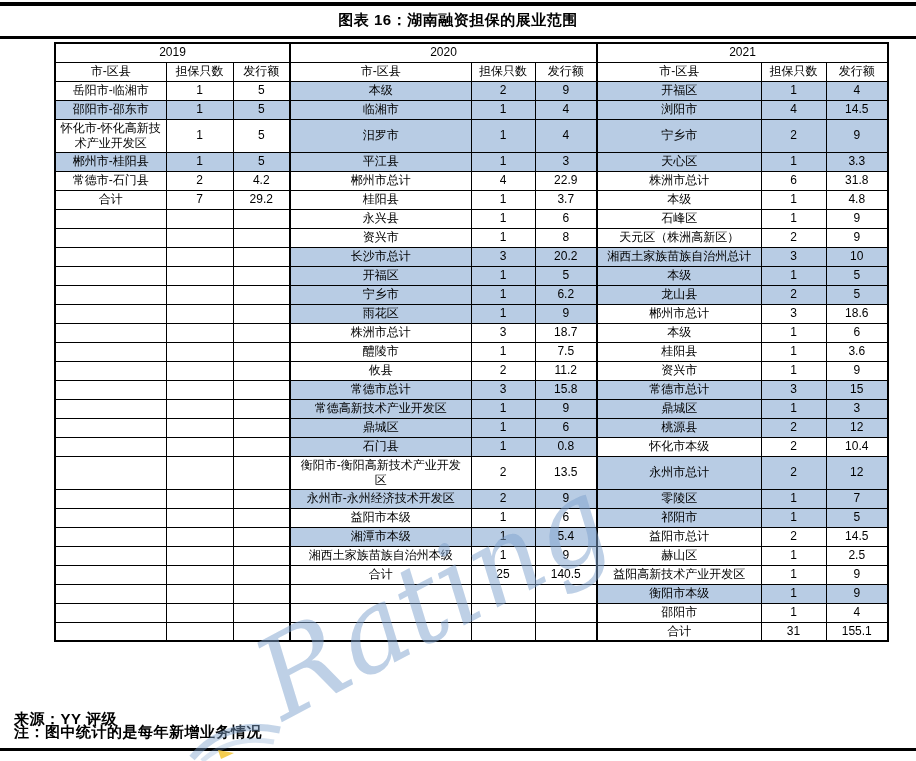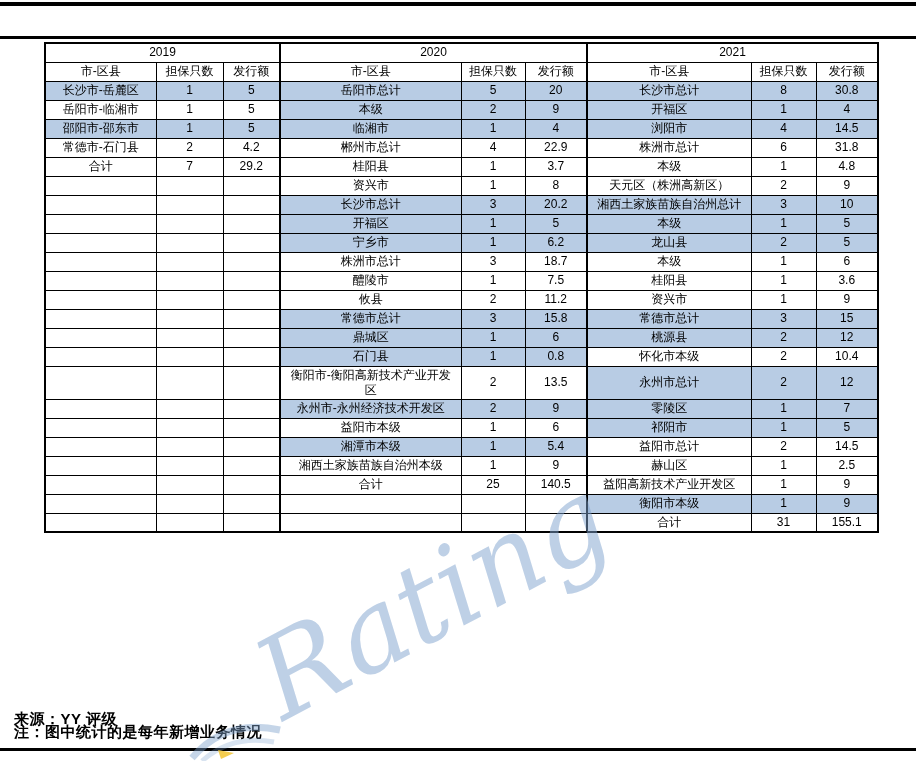--- a/index.html
+++ b/index.html
@@ -10,21 +10,21 @@
   }
   .rule { position:absolute; left:0; width:916px; background:#000; }
   .rule-top { top:2px; height:4px; }
   .rule-title { top:36px; height:3px; }
   .rule-bottom { top:748px; height:3px; }
   .title {
     position:absolute; top:11px; left:0; width:916px; text-align:center;
     font-size:15px; font-weight:bold; letter-spacing:0.5px;
   }
   table.grid {
-    position:absolute; left:44px; top:42px; width:833px;
+    position:absolute; left:54px; top:42px; width:833px;
     border-collapse:collapse; table-layout:fixed; font-size:12px; line-height:1.25;
     border:2px solid #000;
   }
   table.grid th, table.grid td {
     border:1px solid #000; height:19px; padding:1px 4px;
     text-align:center; font-weight:normal; vertical-align:middle; overflow:hidden;
     word-break:break-all;
   }
   table.grid col.sec-start { border-left:2px solid #000; }
   table.grid td.sec0, table.grid th.sec0 { border-left:2px solid #000; }
@@ -46,20 +46,21 @@
   }
   .logo-mark {
     position:absolute; left:188px; top:712px; z-index:6; pointer-events:none;
   }
 </style>
 </head>
 <body>
 
 <div class="page">
   <div class="rule rule-top"></div>
+  <div class="title">图表 16：湖南融资担保的展业范围</div>
   <div class="rule rule-title"></div>
 
   <table class="grid">
     <colgroup>
       <col style="width:111px">
         <col style="width:67px">
         <col style="width:57px">
       <col class="sec-start" style="width:181px">
         <col style="width:64px">
         <col style="width:62px">
@@ -80,51 +81,62 @@
         <th class="sec0">市-区县</th>
         <th>担保只数</th>
         <th>发行额</th>
         <th class="sec0">市-区县</th>
         <th>担保只数</th>
         <th>发行额</th>
       </tr>
     </thead>
     <tbody id="tbody">
         <tr>
-          <td class="hl">长沙市-岳麓区</td>
-          <td class="hl">1</td>
-          <td class="hl">5</td>
-          <td class="sec0 hl b">岳阳市总计</td>
-          <td class="hl b">5</td>
-          <td class="hl b">20</td>
-          <td class="sec0 hl b">长沙市总计</td>
-          <td class="hl b">8</td>
-          <td class="hl b">30.8</td>
-        </tr>
-        <tr>
           <td>岳阳市-临湘市</td>
           <td>1</td>
           <td>5</td>
           <td class="sec0 hl ra">本级</td>
           <td class="hl">2</td>
           <td class="hl">9</td>
           <td class="sec0 hl ra">开福区</td>
           <td class="hl">1</td>
           <td class="hl">4</td>
         </tr>
         <tr>
           <td class="hl">邵阳市-邵东市</td>
           <td class="hl">1</td>
           <td class="hl">5</td>
           <td class="sec0 hl ra">临湘市</td>
           <td class="hl">1</td>
           <td class="hl">4</td>
           <td class="sec0 hl ra">浏阳市</td>
           <td class="hl">4</td>
           <td class="hl">14.5</td>
+        </tr>
+        <tr>
+          <td>怀化市-怀化高新技术产业开发区</td>
+          <td>1</td>
+          <td>5</td>
+          <td class="sec0 hl ra">汨罗市</td>
+          <td class="hl">1</td>
+          <td class="hl">4</td>
+          <td class="sec0 hl ra">宁乡市</td>
+          <td class="hl">2</td>
+          <td class="hl">9</td>
+        </tr>
+        <tr>
+          <td class="hl">郴州市-桂阳县</td>
+          <td class="hl">1</td>
+          <td class="hl">5</td>
+          <td class="sec0 hl ra">平江县</td>
+          <td class="hl">1</td>
+          <td class="hl">3</td>
+          <td class="sec0 hl ra">天心区</td>
+          <td class="hl">1</td>
+          <td class="hl">3.3</td>
         </tr>
         <tr>
           <td>常德市-石门县</td>
           <td>2</td>
           <td>4.2</td>
           <td class="sec0 b">郴州市总计</td>
           <td class="b">4</td>
           <td class="b">22.9</td>
           <td class="sec0 b">株洲市总计</td>
           <td class="b">6</td>
@@ -138,20 +150,31 @@
           <td>1</td>
           <td>3.7</td>
           <td class="sec0 ra">本级</td>
           <td>1</td>
           <td>4.8</td>
         </tr>
         <tr>
           <td></td>
           <td></td>
           <td></td>
+          <td class="sec0 ra">永兴县</td>
+          <td>1</td>
+          <td>6</td>
+          <td class="sec0 ra">石峰区</td>
+          <td>1</td>
+          <td>9</td>
+        </tr>
+        <tr>
+          <td></td>
+          <td></td>
+          <td></td>
           <td class="sec0 ra">资兴市</td>
           <td>1</td>
           <td>8</td>
           <td class="sec0 ra">天元区（株洲高新区）</td>
           <td>2</td>
           <td>9</td>
         </tr>
         <tr>
           <td></td>
           <td></td>
@@ -182,20 +205,31 @@
           <td class="hl">1</td>
           <td class="hl">6.2</td>
           <td class="sec0 hl ra">龙山县</td>
           <td class="hl">2</td>
           <td class="hl">5</td>
         </tr>
         <tr>
           <td></td>
           <td></td>
           <td></td>
+          <td class="sec0 hl ra">雨花区</td>
+          <td class="hl">1</td>
+          <td class="hl">9</td>
+          <td class="sec0 b">郴州市总计</td>
+          <td class="b">3</td>
+          <td class="b">18.6</td>
+        </tr>
+        <tr>
+          <td></td>
+          <td></td>
+          <td></td>
           <td class="sec0 b">株洲市总计</td>
           <td class="b">3</td>
           <td class="b">18.7</td>
           <td class="sec0 ra">本级</td>
           <td>1</td>
           <td>6</td>
         </tr>
         <tr>
           <td></td>
           <td></td>
@@ -226,20 +260,31 @@
           <td class="hl b">3</td>
           <td class="hl b">15.8</td>
           <td class="sec0 hl b">常德市总计</td>
           <td class="hl b">3</td>
           <td class="hl b">15</td>
         </tr>
         <tr>
           <td></td>
           <td></td>
           <td></td>
+          <td class="sec0 hl ra">常德高新技术产业开发区</td>
+          <td class="hl">1</td>
+          <td class="hl">9</td>
+          <td class="sec0 hl ra">鼎城区</td>
+          <td class="hl">1</td>
+          <td class="hl">3</td>
+        </tr>
+        <tr>
+          <td></td>
+          <td></td>
+          <td></td>
           <td class="sec0 hl ra">鼎城区</td>
           <td class="hl">1</td>
           <td class="hl">6</td>
           <td class="sec0 hl ra">桃源县</td>
           <td class="hl">2</td>
           <td class="hl">12</td>
         </tr>
         <tr>
           <td></td>
           <td></td>
@@ -320,20 +365,31 @@
         <tr>
           <td></td>
           <td></td>
           <td></td>
           <td class="sec0"></td>
           <td></td>
           <td></td>
           <td class="sec0 hl b">衡阳市本级</td>
           <td class="hl b">1</td>
           <td class="hl b">9</td>
+        </tr>
+        <tr>
+          <td></td>
+          <td></td>
+          <td></td>
+          <td class="sec0"></td>
+          <td></td>
+          <td></td>
+          <td class="sec0 b">邵阳市</td>
+          <td class="b">1</td>
+          <td class="b">4</td>
         </tr>
         <tr>
           <td></td>
           <td></td>
           <td></td>
           <td class="sec0"></td>
           <td></td>
           <td></td>
           <td class="sec0">合计</td>
           <td>31</td>

